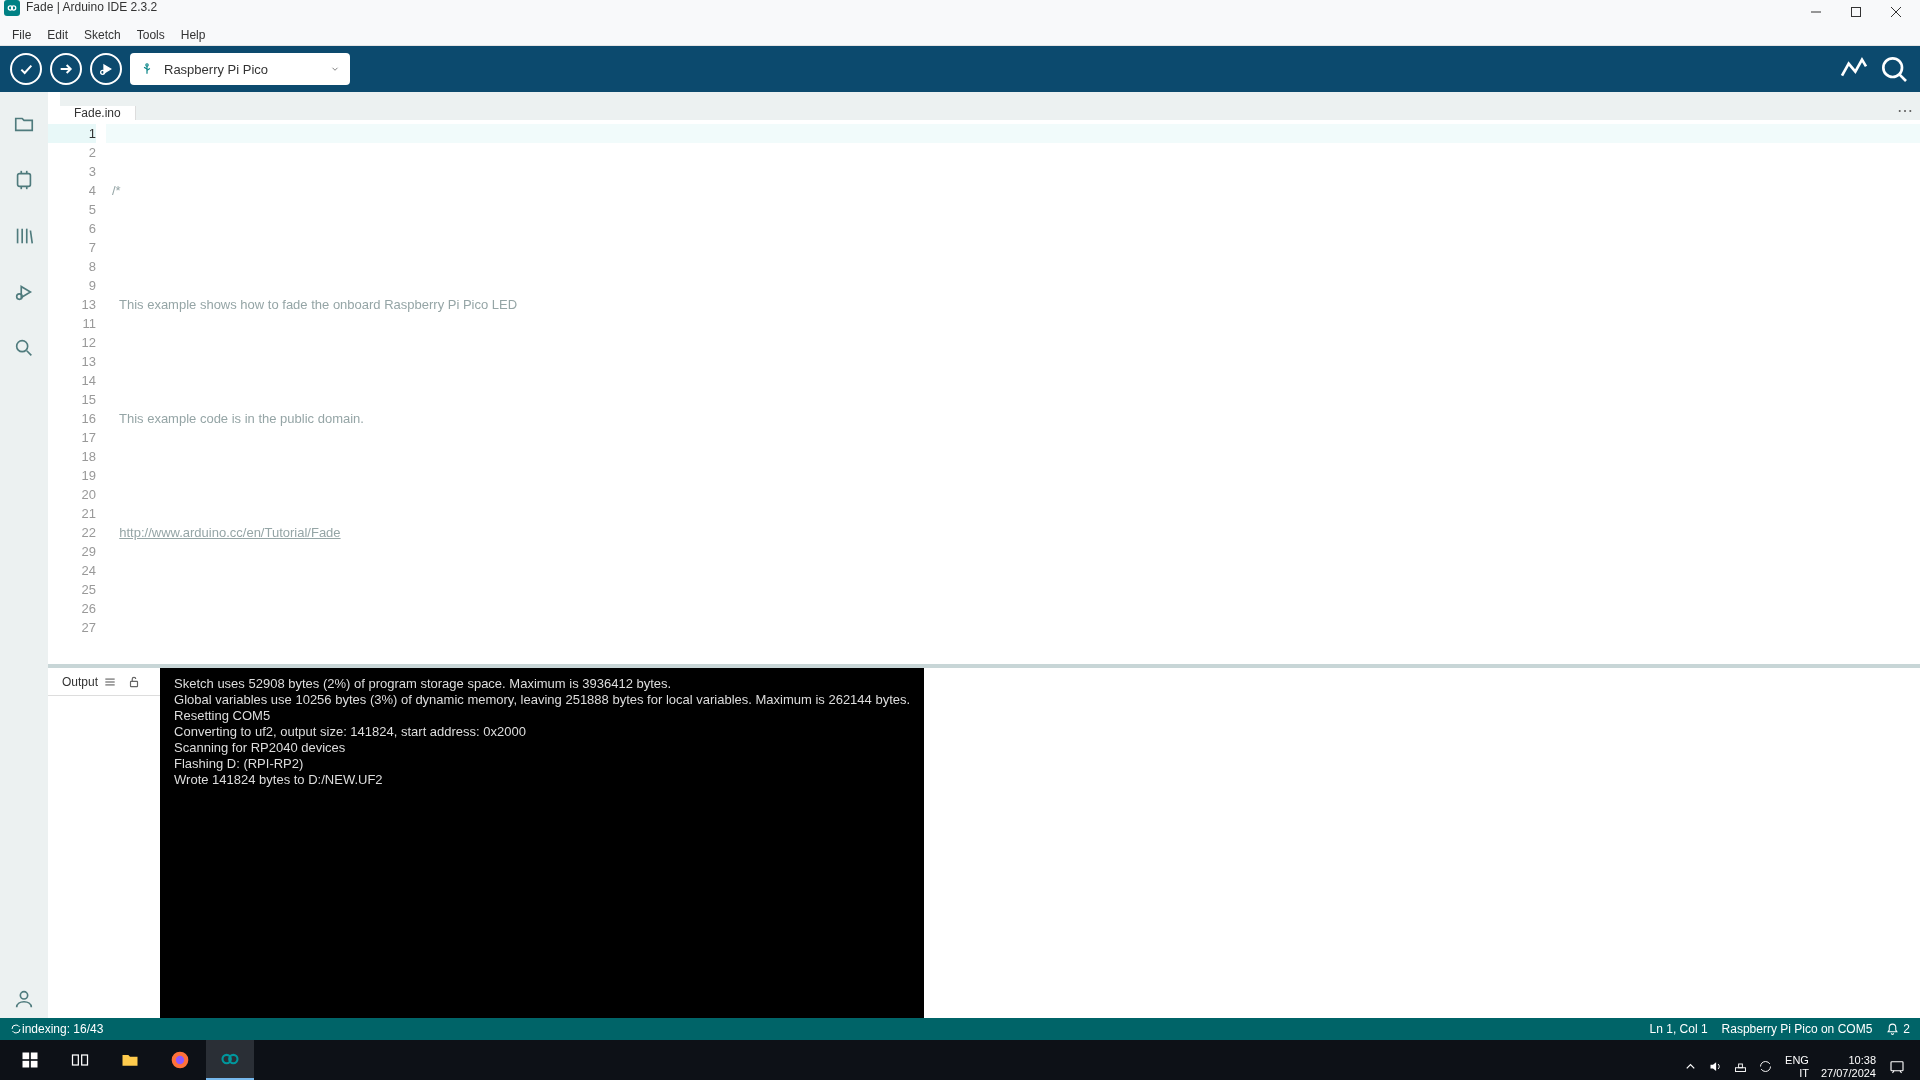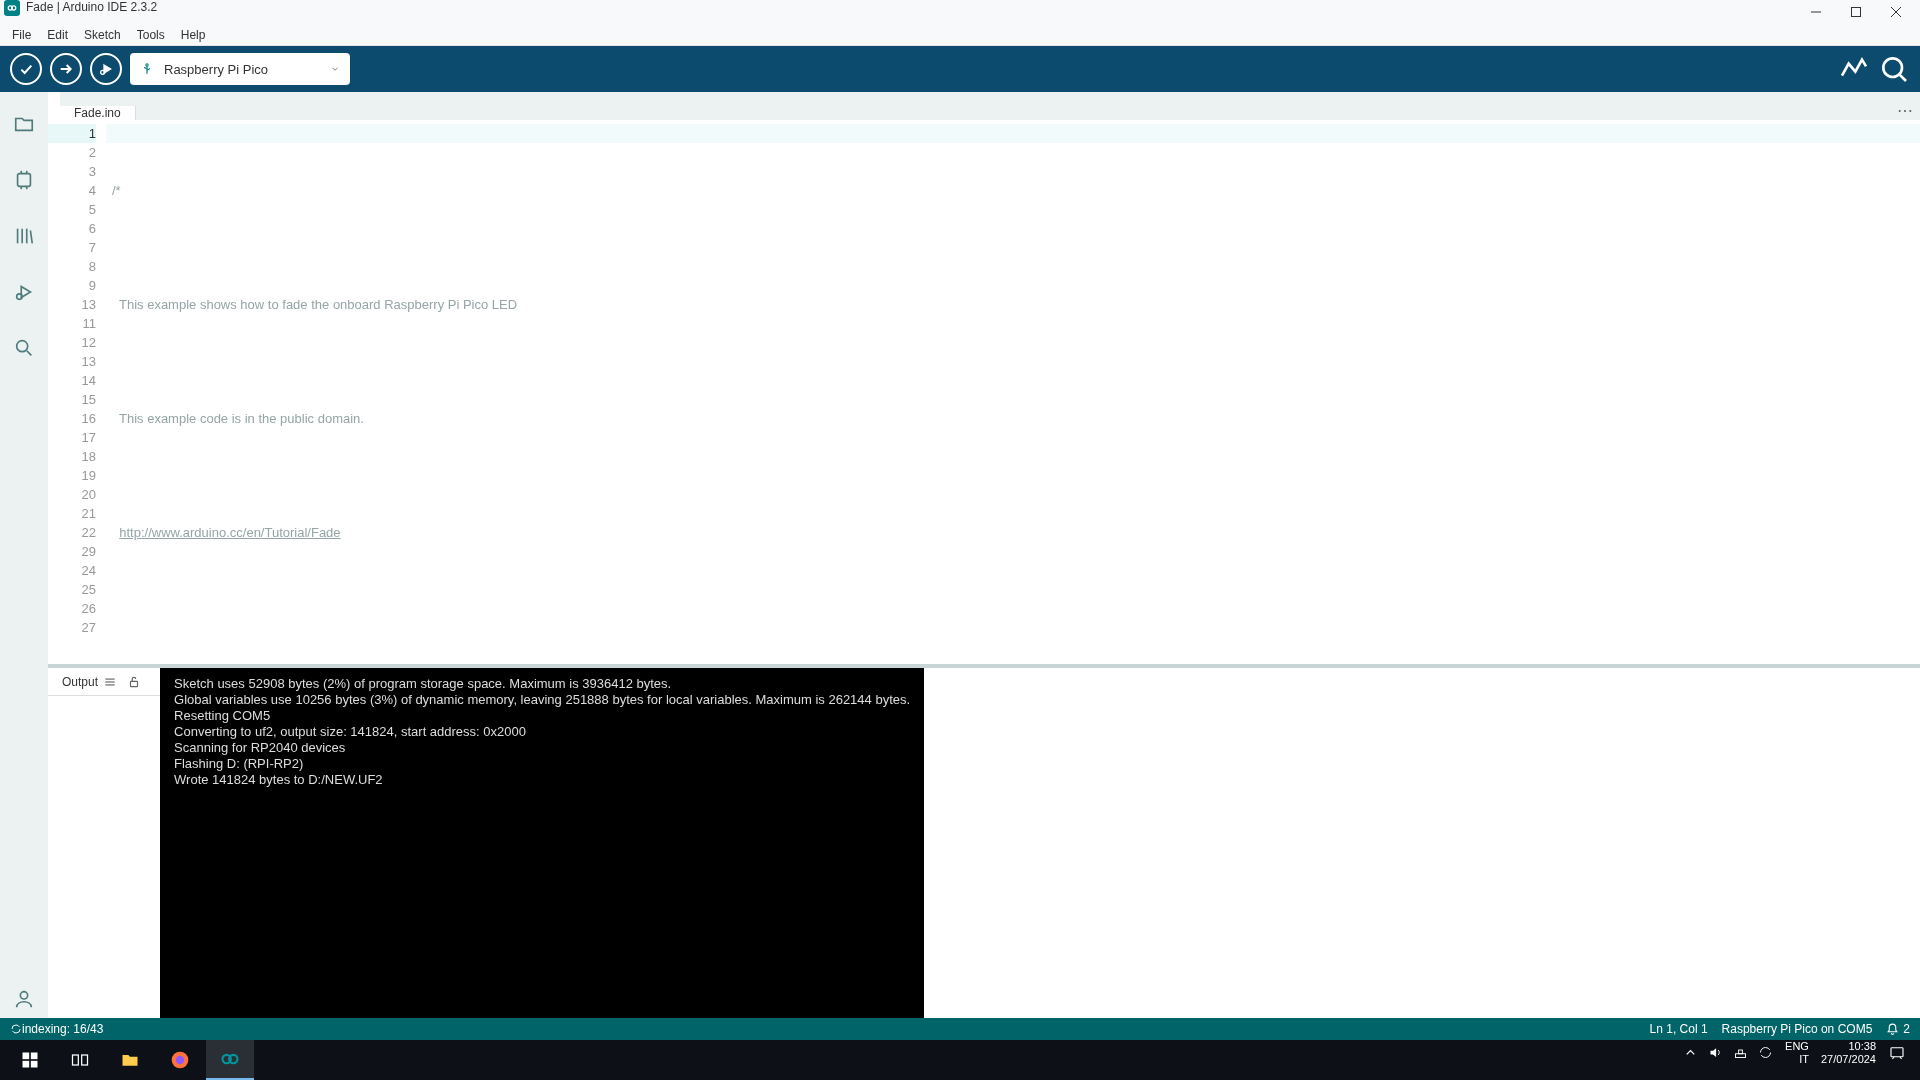--- a/index.html
+++ b/index.html
@@ -64,21 +64,21 @@
 .output-hdr-icon { width: 24px; height: 24px; display:flex;align-items:center;justify-content:center;color:#666;}
 .output-body { background: #000; color: #ddd; font-family: "Consolas","Courier New",monospace; font-size: 13px; padding: 8px 14px; height: 350px; white-space: pre; }
 
 
 .statusbar { height: 22px; background: #006468; color: #fff; font-size: 12px; display: flex; align-items: center; padding: 0 10px; gap: 14px; }
 .status-left { display:flex; align-items:center; gap:0;}
 .status-spacer { flex: 1; }
 .status-item { display:flex; align-items:center; gap:4px;}
 
 
-.taskbar { height: 40px; background: #0d1117; display: flex; align-items: flex-start; padding: 0 6px; }
+.taskbar { height: 40px; background: #0d1117; display: flex; align-items: flex-end; padding: 0 6px; }
 .taskbar-left { display: flex; align-items: center; gap: 2px; height:100%;}
 .task-btn { width: 48px; height: 40px; display: flex; align-items: center; justify-content: center; color: #fff; }
 .task-btn.active { border-bottom: 2px solid #76b9ed; background:#2a2f36;}
 .task-btn svg { width: 20px; height: 20px; }
 .taskbar-spacer { flex: 1; }
 .tray { display: flex; align-items: center; gap: 12px; color: #fff; font-size: 11px; padding-right:8px;}
 .tray-col { display:flex; flex-direction:column; align-items:flex-end; line-height:13px;}
 .tray-icons { display:flex; gap:10px; align-items:center;}
 .tray-icons svg{width:15px;height:15px;}
 .notif-badge { display:flex; align-items:center; justify-content:center;}

